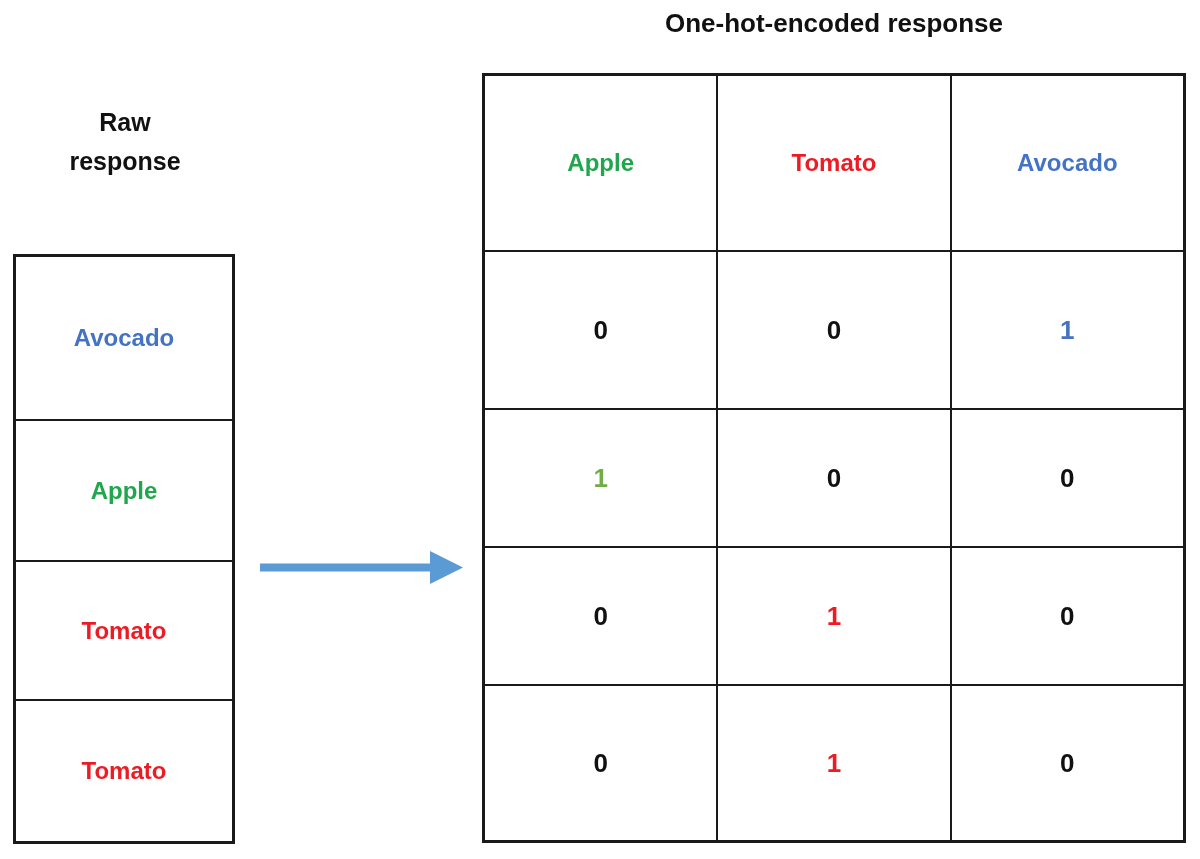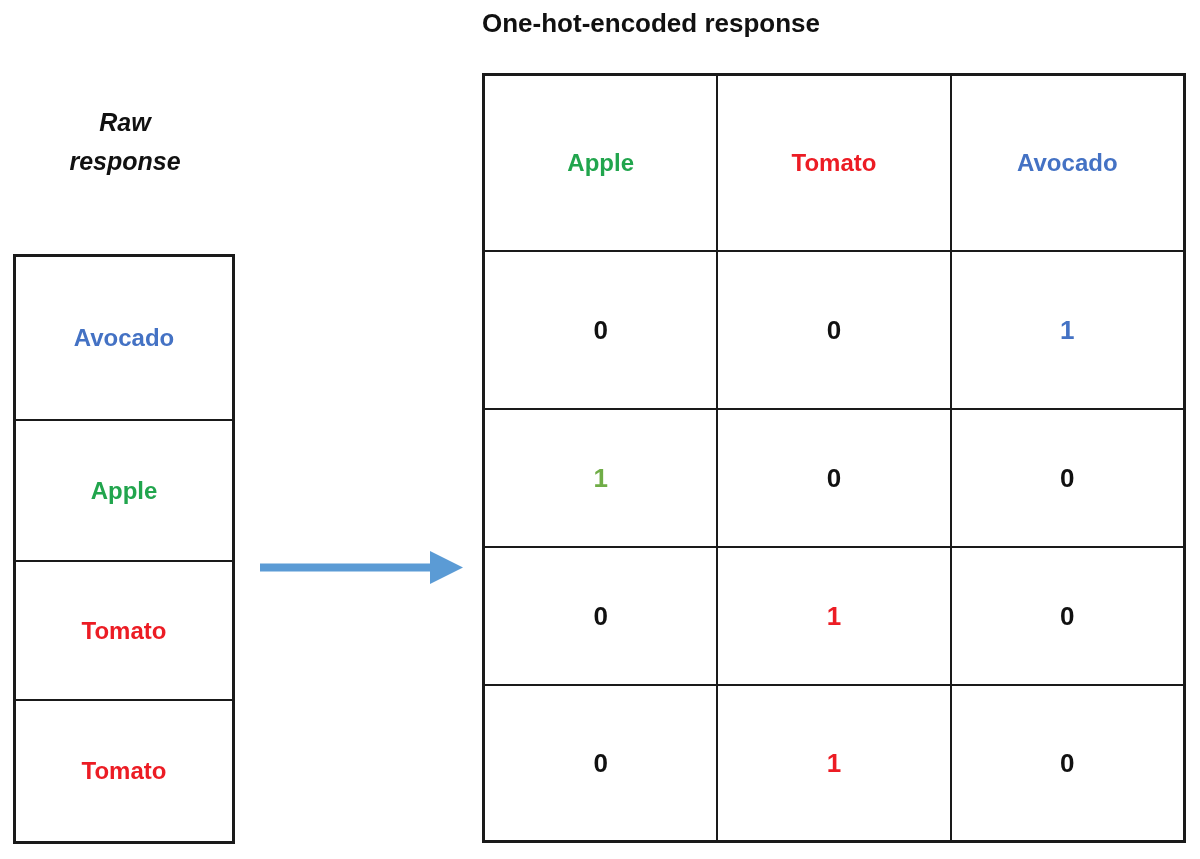--- a/index.html
+++ b/index.html
@@ -13,37 +13,36 @@
     width: 1200px;
     height: 859px;
     background: #ffffff;
     overflow: hidden;
   }
   .title {
     position: absolute;
     left: 482px;
     top: 8px;
     width: 704px;
-    text-align: left;
+    text-align: center;
     font-size: 26px;
     font-weight: 700;
     color: #111111;
     letter-spacing: 0px;
   }
   .raw-label {
     position: absolute;
     left: 0px;
     top: 103px;
     width: 250px;
     text-align: center;
     font-size: 25px;
     font-weight: 700;
     color: #111111;
     line-height: 39px;
-    font-style: italic;
   }
   
   .raw-table {
     position: absolute;
     left: 13px;
     top: 254px;
     width: 222px;
     height: 590px;
     border: 2px solid #1a1a1a;
     box-sizing: border-box;

